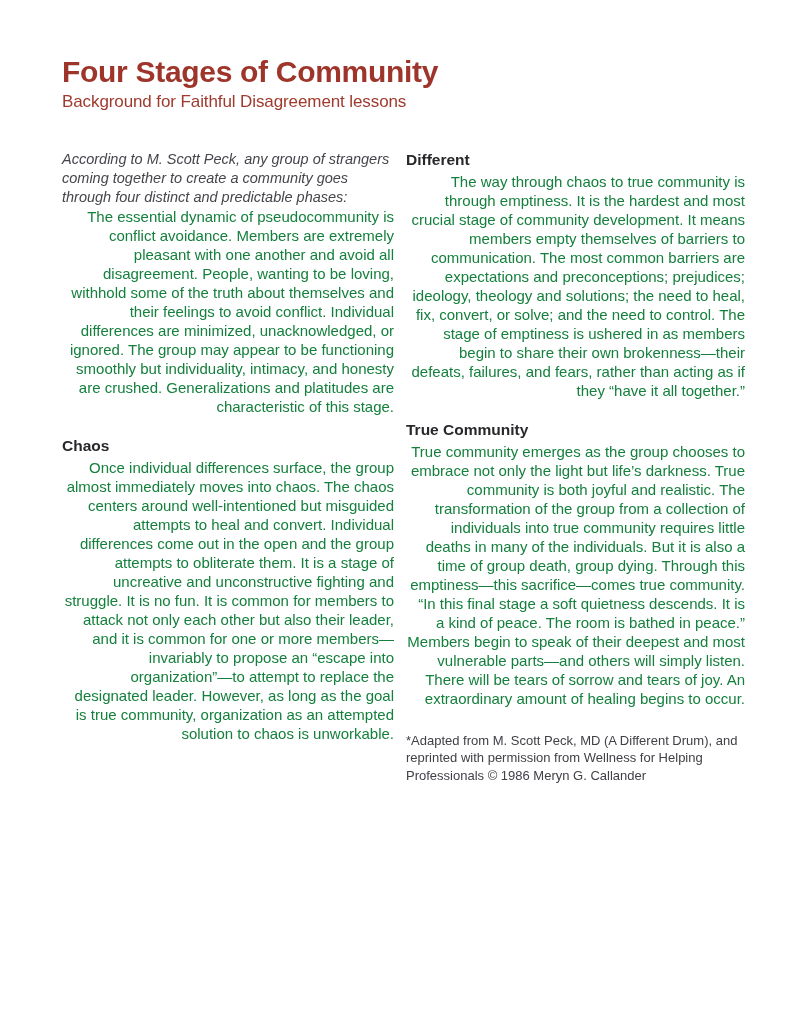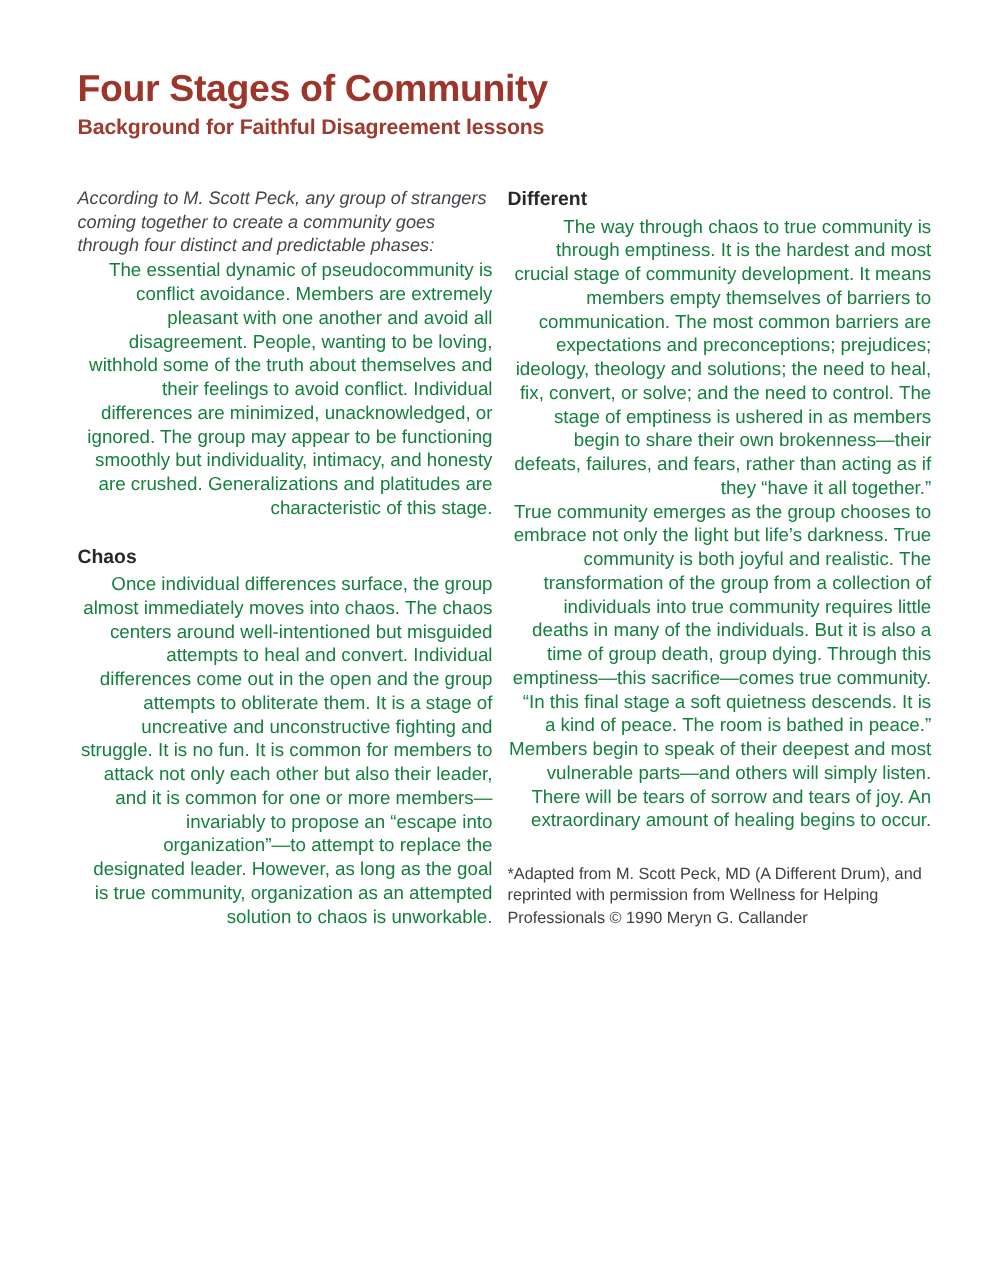--- a/index.html
+++ b/index.html
@@ -23,21 +23,21 @@
       margin: 0;
       font-size: 30px;
       line-height: 1.05;
       font-weight: bold;
       letter-spacing: -0.3px;
       color: #9e352a;
     }
     .doc-subtitle {
       margin: 4px 0 0 0;
       font-size: 17px;
-      font-weight: bold;
+      font-weight: normal;
       letter-spacing: -0.1px;
       color: #a03a2e;
     }
     .columns {
       display: flex;
       gap: 12px;
       padding: 0 50px 0 62px;
       margin-top: 38px;
       color: #404047;
     }
@@ -92,20 +92,21 @@
       <p class="body-para">The essential dynamic of pseudocommunity is conflict avoidance. Members are extremely pleasant with one another and avoid all disagreement. People, wanting to be loving, withhold some of the truth about themselves and their feelings to avoid conflict. Individual differences are minimized, unacknowledged, or ignored. The group may appear to be functioning smoothly but individuality, intimacy, and honesty are crushed. Generalizations and platitudes are characteristic of this stage.</p>
 
       <h3 class="section-heading">Chaos</h3>
       <p class="body-para">Once individual differences surface, the group almost immediately moves into chaos. The chaos centers around well-intentioned but misguided attempts to heal and convert. Individual differences come out in the open and the group attempts to obliterate them. It is a stage of uncreative and unconstructive fighting and struggle. It is no fun. It is common for members to attack not only each other but also their leader, and it is common for one or more members—invariably to propose an “escape into organization”—to attempt to replace the designated leader. However, as long as the goal is true community, organization as an attempted solution to chaos is unworkable.</p>
     </div>
 
     <div class="col-right">
       <h3 class="section-heading first">Different</h3>
       <p class="body-para">The way through chaos to true community is through emptiness. It is the hardest and most crucial stage of community development. It means members empty themselves of barriers to communication. The most common barriers are expectations and preconceptions; prejudices; ideology, theology and solutions; the need to heal, fix, convert, or solve; and the need to control. The stage of emptiness is ushered in as members begin to share their own brokenness—their defeats, failures, and fears, rather than acting as if they “have it all together.”</p>
 
+      <h3 class="section-heading">True Community</h3>
       <p class="body-para">True community emerges as the group chooses to embrace not only the light but life’s darkness. True community is both joyful and realistic. The transformation of the group from a collection of individuals into true community requires little deaths in many of the individuals. But it is also a time of group death, group dying. Through this emptiness—this sacrifice—comes true community. “In this final stage a soft quietness descends. It is a kind of peace. The room is bathed in peace.” Members begin to speak of their deepest and most vulnerable parts—and others will simply listen. There will be tears of sorrow and tears of joy. An extraordinary amount of healing begins to occur.</p>
 
-      <p class="footnote">*Adapted from M. Scott Peck, MD (A Different Drum), and reprinted with permission from Wellness for Helping Professionals © 1990 Meryn G. Callander</p>
+      <p class="footnote">*Adapted from M. Scott Peck, MD (A Different Drum), and reprinted with permission from Wellness for Helping Professionals © 1986 Meryn G. Callander</p>
     </div>
 
   </div>
 
 </div>
 
 </body></html>

